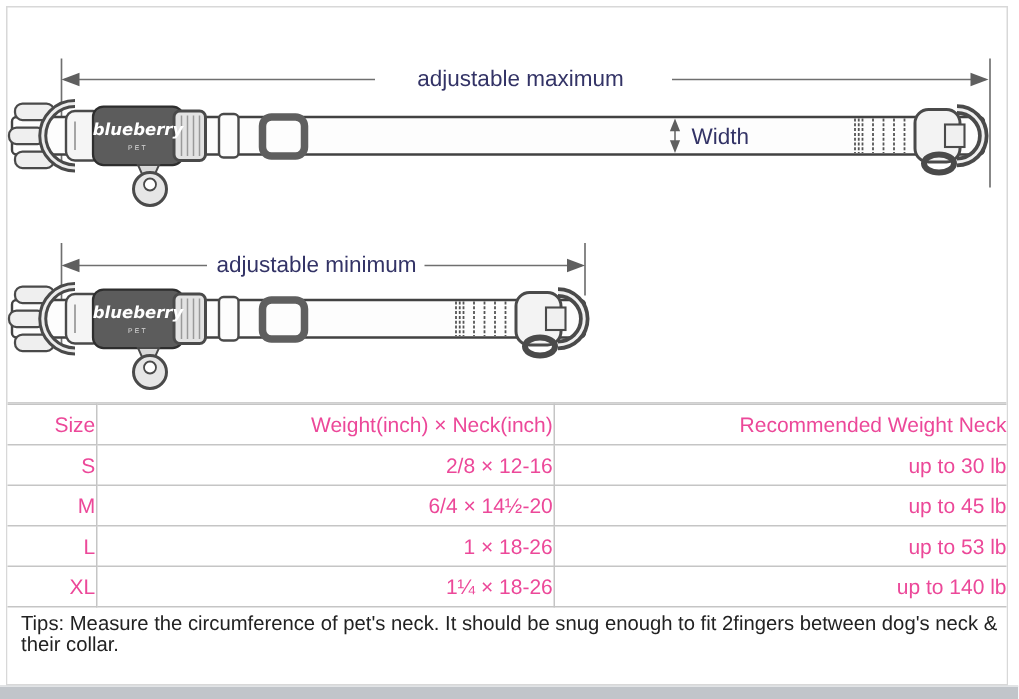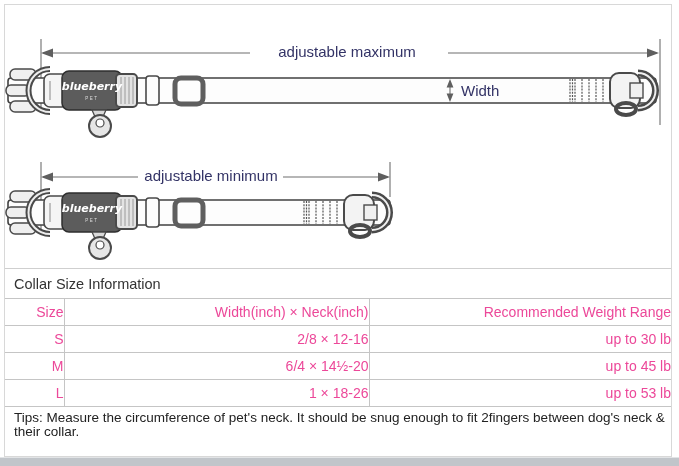--- a/index.html
+++ b/index.html
@@ -124,48 +124,52 @@
     <g>
       <line class="dimline" x1="43" y1="177" x2="138" y2="177"></line>
       <line class="dimline" x1="283" y1="177" x2="388" y2="177"></line>
       <polygon class="arrowhead" points="41,177 53,172.5 53,181.5"></polygon>
       <polygon class="arrowhead" points="390,177 378,172.5 378,181.5"></polygon>
       <text class="navy-text" x="211" y="181" text-anchor="middle" fill="#333366">adjustable minimum</text>
     </g>
   </svg>
 
   <div class="info">
-    <div class="table-title">Collar Size Information</div>
     <table class="size-table">
       <colgroup>
           <col class="col-size">
           <col class="col-dim">
           <col>
         </colgroup>
       <tbody>
           <tr>
         <th>Size</th>
-        <th>Width(inch) × Neck(inch)</th>
-        <th>Recommended Weight Range</th>
+        <th>Weight(inch) × Neck(inch)</th>
+        <th>Recommended Weight Neck</th>
       </tr>
       <tr>
         <td>S</td>
         <td>2/8 × 12-16</td>
         <td>up to 30 lb</td>
       </tr>
       <tr>
         <td>M</td>
         <td>6/4 × 14½-20</td>
         <td>up to 45 lb</td>
       </tr>
       <tr>
         <td>L</td>
         <td>1 × 18-26</td>
         <td>up to 53 lb</td>
       </tr>
+      <tr>
+        <td>XL</td>
+        <td>1¼ × 18-26</td>
+        <td>up to 140 lb</td>
+      </tr>
       <tr class="tips-row">
         <td colspan="3">Tips: Measure the circumference of pet's neck. It should be snug enough to fit 2fingers between dog's neck &amp; their collar.</td>
       </tr>
     </tbody>
       </table>
   </div>
 
   <div class="scroll-strip"></div>
 </div>
 

